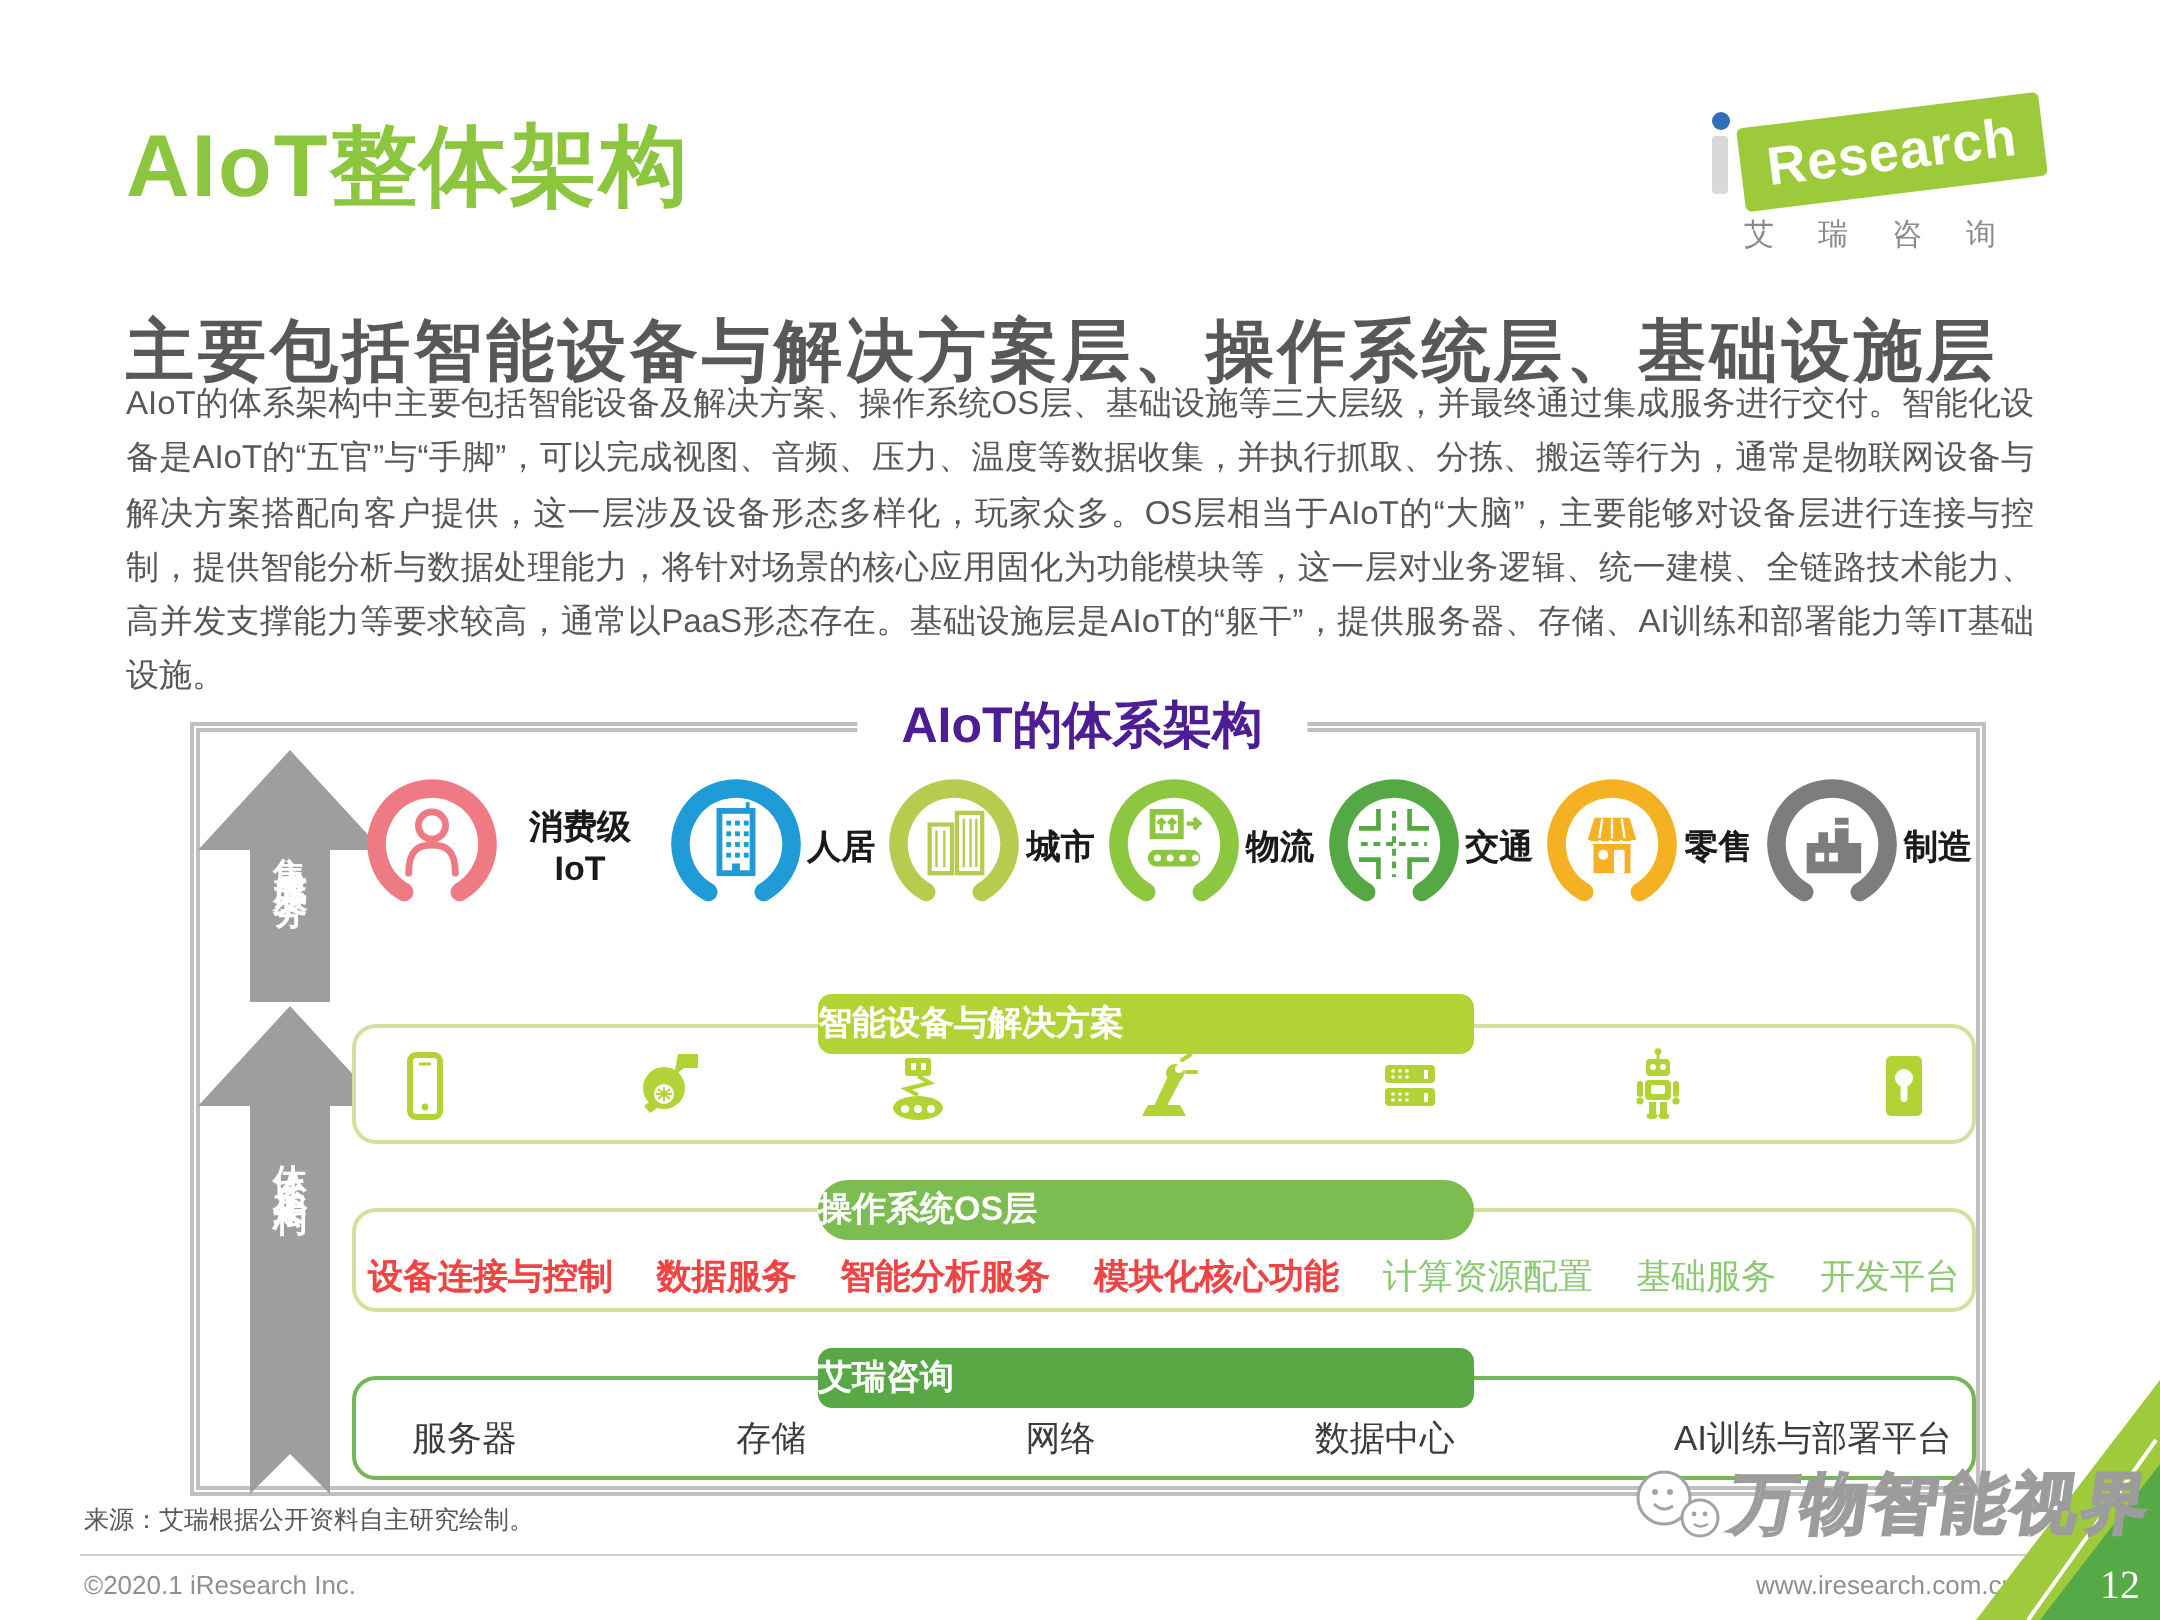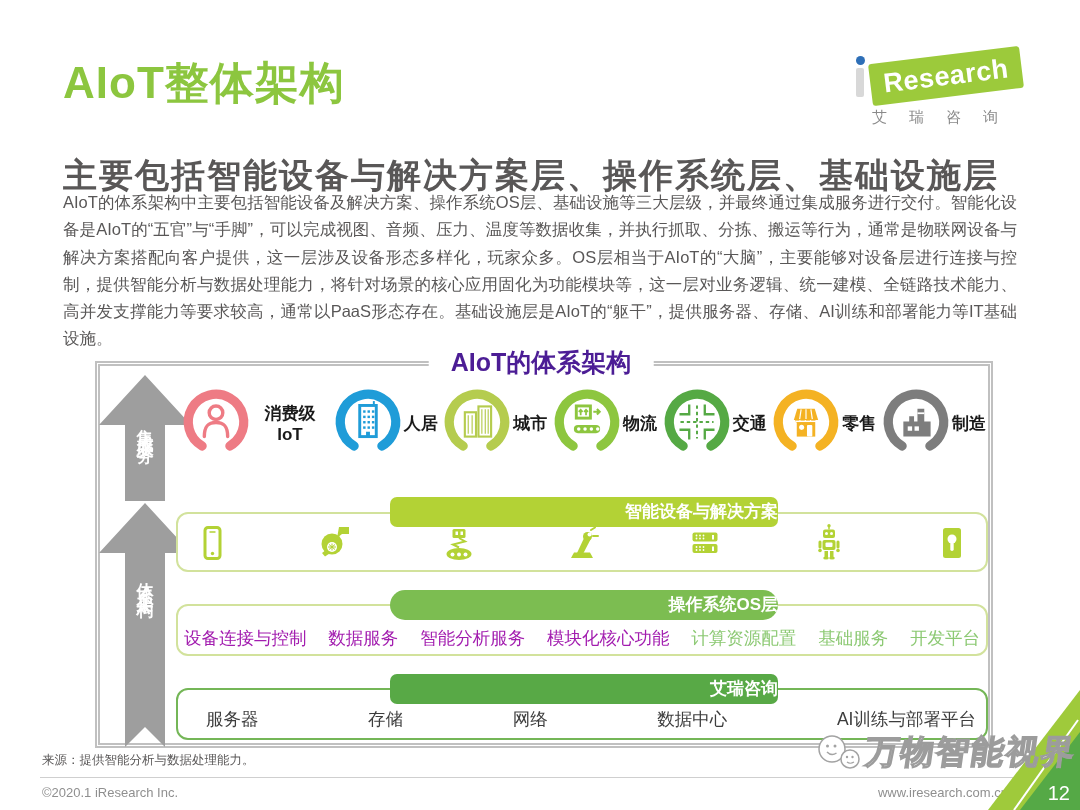--- a/index.html
+++ b/index.html
@@ -36,41 +36,41 @@
   .arrow2 { left:99px; top:503px; width:92px; height:244px; }
   .arrow2 .arrow-label { top:66px; }
   .sectors { position:absolute; left:180px; top:386px; width:806px; display:flex; justify-content:space-between; z-index:2; }
   .sector { display:flex; flex-direction:row; align-items:center; }
   .sector-label { margin-top:3px; font-size:17px; line-height:21px; font-weight:bold; color:#1a1a1a; text-align:center; }
   .sector-label.wrap { width:76px; }
   .layer-box { position:absolute; left:176px; width:812px; background:#fff; border-radius:12px; z-index:1; }
   .box-devices { top:512px; height:60px; border:2px solid #d2e29c; }
   .box-os      { top:604px; height:52px; border:2px solid #d2e29c; }
   .box-infra   { top:688px; height:52px; border:2px solid #74b657; }
-  .layer-pill { position:absolute; left:390px; width:388px; height:30px; line-height:30px; border-radius:7px;
-                color:#fff; font-weight:bold; font-size:17px; text-align:right; z-index:3; }
+  .layer-pill { position:absolute; left:409px; width:328px; height:30px; line-height:30px; border-radius:7px;
+                color:#fff; font-weight:bold; font-size:17px; text-align:left; z-index:3; }
   .pill-devices { top:497px; background:#b3d235; }
   .pill-os      { top:590px; background:#7cbd51;border-radius:15px; }
   .pill-infra   { top:674px; background:#58a946; }
   .device-icons { position:absolute; left:192px; top:519px; width:780px; height:48px; display:flex;
                   justify-content:space-between; align-items:center; z-index:2; }
   .device-icons svg { display:block; }
   .os-items { position:absolute; left:184px; top:626px; width:796px; display:flex; justify-content:space-between;
               font-size:17.5px; z-index:2; white-space:nowrap; }
-  .os-strong { color:#a21caf; font-weight:normal; }
+  .os-strong { color:#ef4444; font-weight:bold; }
   .os-light  { color:#8cc973; }
   .infra-items { position:absolute; left:206px; top:707px; width:770px; display:flex; justify-content:space-between;
                  font-size:17.5px; color:#3d3d3d; z-index:2; white-space:nowrap; }
   
   .source { position:absolute; left:42px; top:752px; font-size:12.5px; color:#595757; }
   .footer-line { position:absolute; left:40px; top:777px; width:1002px; border-top:1px solid #cfcfcf; }
   .copyright { position:absolute; left:42px; top:785px; font-size:13px; color:#8f8f8f; }
   .website { position:absolute; right:72px; top:785px; font-size:13px; color:#8f8f8f; }
   .corner { position:absolute; right:0; bottom:0; width:92px; height:120px; z-index:4; }
-  .page-num { position:absolute; right:10px; bottom:5px; font-size:20px; color:#fff; z-index:6; }
+  .page-num { position:absolute; right:10px; bottom:5px; font-size:20px; color:#fff; z-index:6;font-family:Liberation Serif, serif; }
   .watermark { position:absolute; right:4px; top:730px; display:flex; align-items:center; z-index:5; }
   .wm-text { font-size:33px; font-weight:bold; letter-spacing:2px; color:#fff;
              -webkit-text-stroke:1.3px #9c9c9c; transform:skewX(-8deg); white-space:nowrap; }
 </style>
 </head>
 <body>
 
 <div class="page">
 
   <div class="main-title">AIoT整体架构</div>
@@ -315,21 +315,21 @@
   <div class="layer-box box-infra"></div>
   <div class="layer-pill pill-infra">艾瑞咨询</div>
   <div class="infra-items">
     <span>服务器</span>
     <span>存储</span>
     <span>网络</span>
     <span>数据中心</span>
     <span>AI训练与部署平台</span>
   </div>
 
-  <div class="source">来源：提供智能分析与数据处理能力。</div>
+  <div class="source">来源：艾瑞根据公开资料自主研究绘制。</div>
   <div class="footer-line"></div>
   <div class="copyright">©2020.1 iResearch Inc.</div>
   <div class="website">www.iresearch.com.cn</div>
 
   <div class="watermark">
     <svg width="52" height="44" viewBox="0 0 52 44">
       <circle cx="18" cy="18" r="13" fill="#fff" stroke="#a3a3a3" stroke-width="1.5"></circle>
       <circle cx="13.5" cy="15" r="1.5" fill="#a3a3a3"></circle>
         <circle cx="21" cy="15" r="1.5" fill="#a3a3a3"></circle>
       <path d="M13 21 q4.5 4.5 9.5 1" stroke="#a3a3a3" fill="none" stroke-width="1.5"></path>

